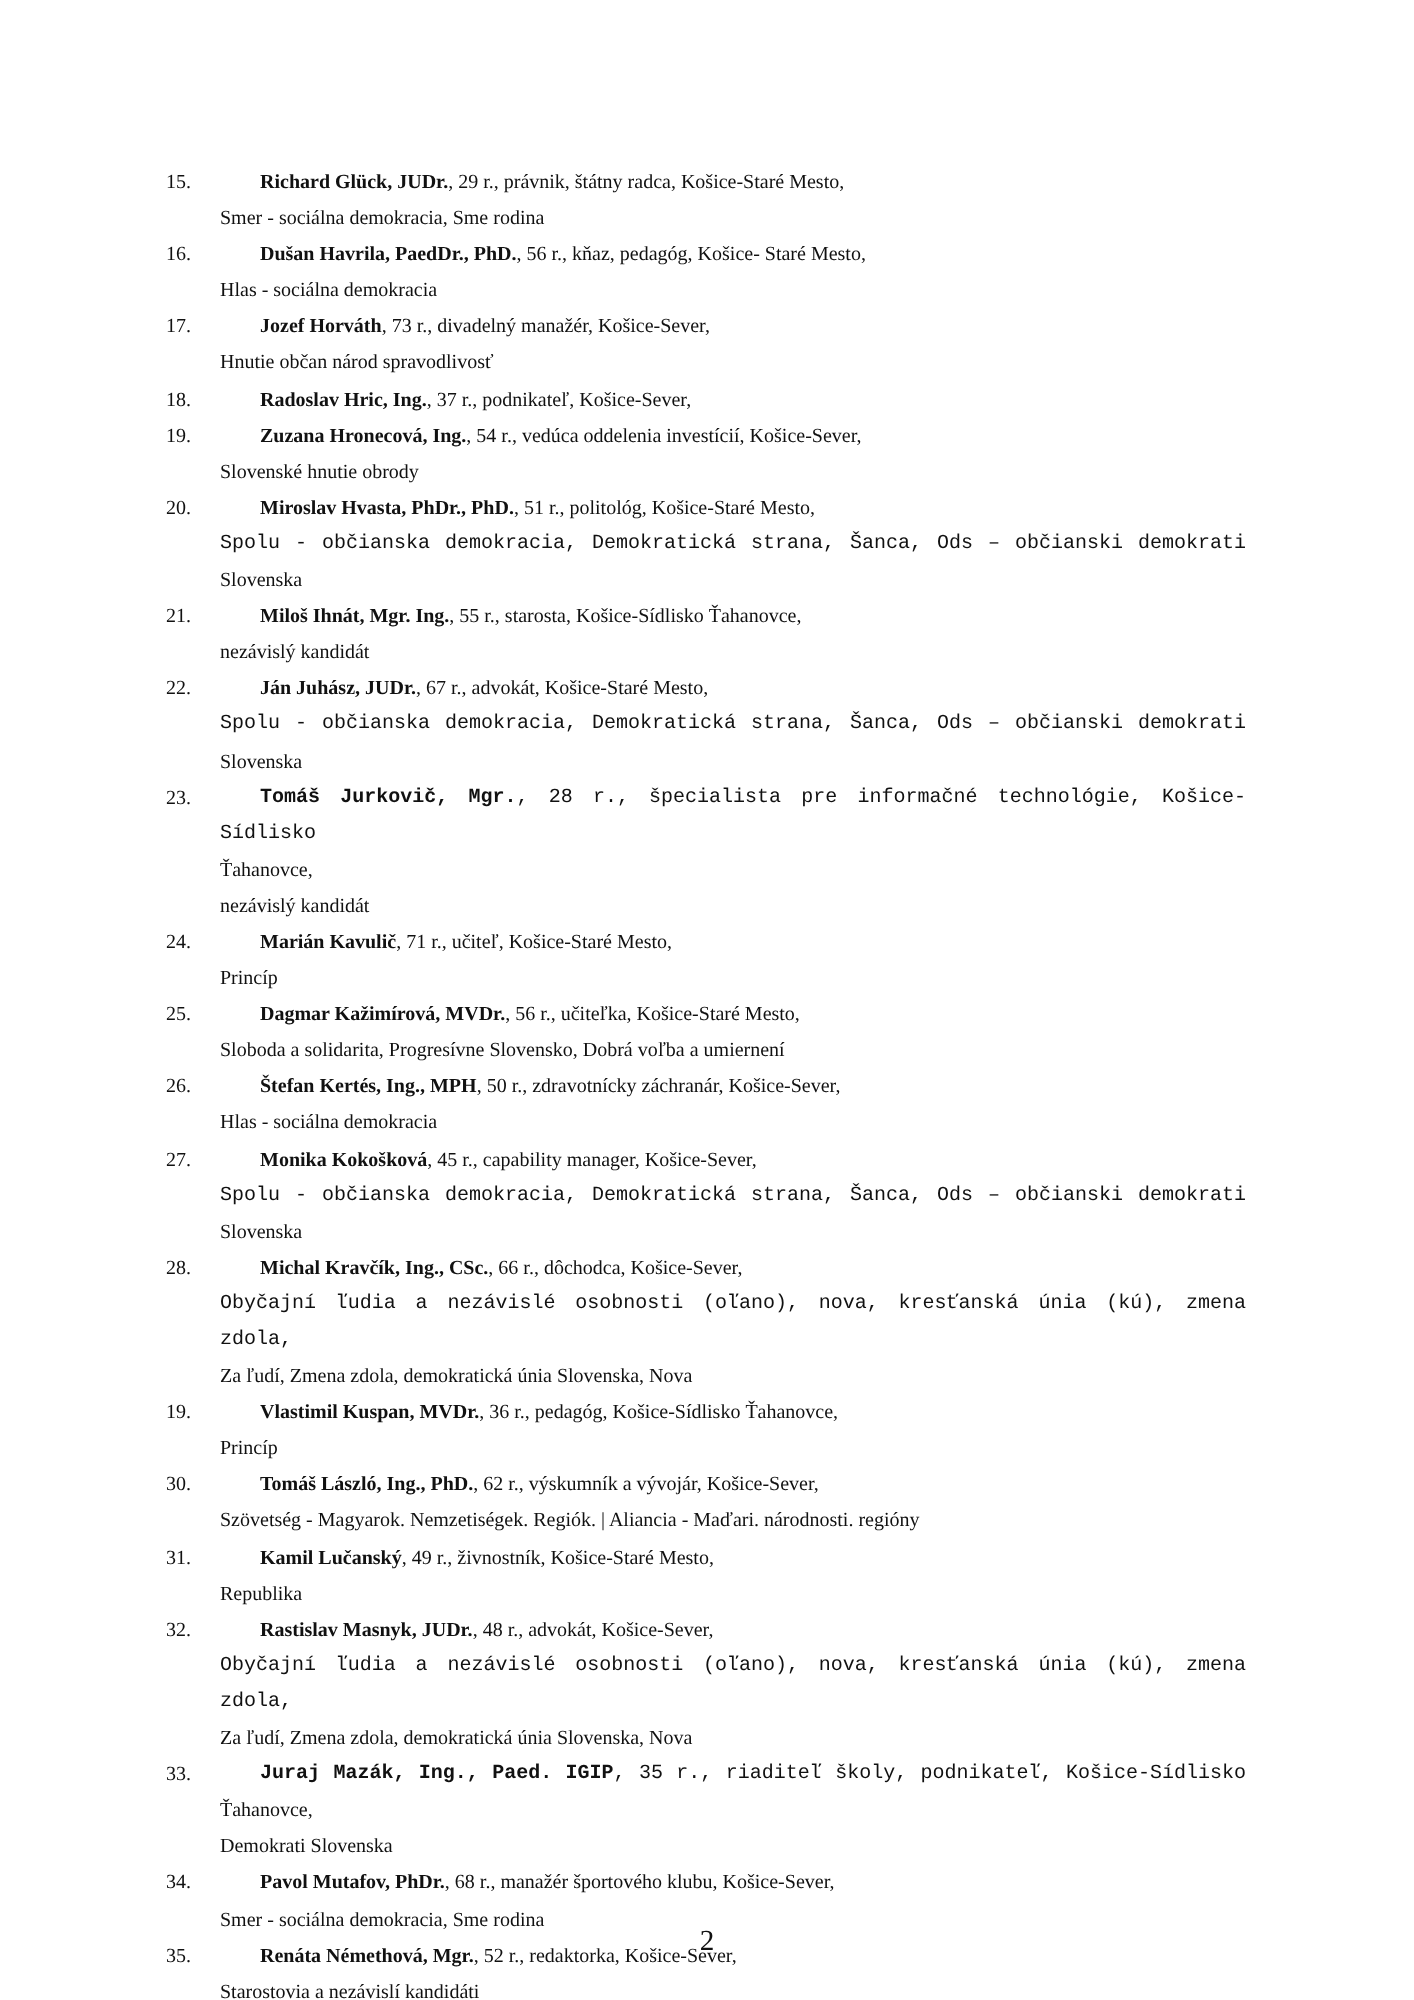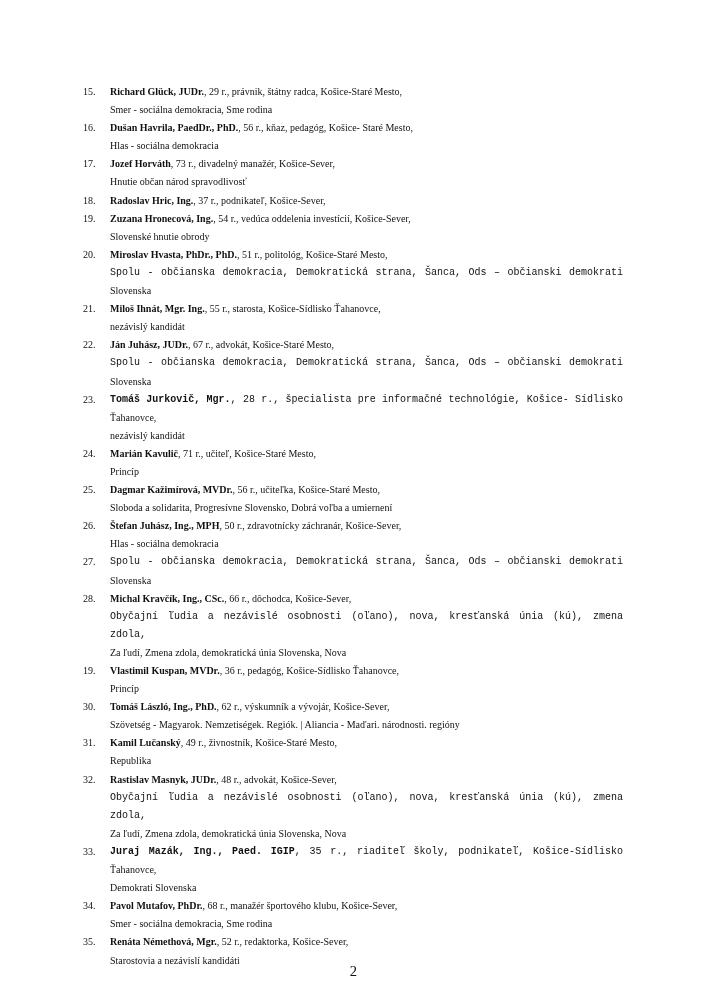--- a/index.html
+++ b/index.html
@@ -5,21 +5,21 @@
   html, body { margin: 0; padding: 0; background: #ffffff; }
   body { width: 707px; height: 1000px; position: relative; overflow: hidden;
          font-family: "Liberation Serif", "DejaVu Serif", serif; color: #111; }
   .page { position: absolute; left: 0; top: 0; width: 707px; height: 1000px; background: #fff; }
   .list { position: absolute; left: 83px; top: 83px; width: 540px; margin: 0; padding: 0; list-style: none; }
   .item { display: flex; font-size: 10px; line-height: 18.1px; }
   .num { width: 27px; flex: 0 0 27px; }
   .body { flex: 1; text-align: justify; }
   .line { display: block; }
   .line.just { text-align: justify; text-align-last: justify; font-family: Liberation Mono, monospace; }
-  .name { font-weight: bold; }
+  .name { font-weight: bold; margin-left: 20px; }
   .page-number { position: absolute; left: 0; width: 707px; top: 963px; text-align: center; font-size: 14.6px; }
 </style>
 </head>
 <body>
 
 <div class="page">
   <ol class="list">
 
     <li class="item">
       <span class="num">15.</span>
@@ -107,28 +107,29 @@
       <span class="num">25.</span>
       <div class="body">
         <span class="line"><span class="name">Dagmar Kažimírová, MVDr.</span><span>, 56 r., učiteľka, Košice-Staré Mesto,</span></span>
         <span class="line">Sloboda a solidarita, Progresívne Slovensko, Dobrá voľba a umiernení</span>
       </div>
     </li>
 
     <li class="item">
       <span class="num">26.</span>
       <div class="body">
-        <span class="line"><span class="name">Štefan Juhász, Ing., MPH</span><span>, 50 r., zdravotnícky záchranár, Košice-Sever,</span></span>
+        <span class="line"><span class="name">Štefan Kertés, Ing., MPH</span><span>, 50 r., zdravotnícky záchranár, Košice-Sever,</span></span>
         <span class="line">Hlas - sociálna demokracia</span>
       </div>
     </li>
 
     <li class="item">
       <span class="num">27.</span>
       <div class="body">
+        <span class="line"><span class="name">Monika Kokošková</span><span>, 45 r., capability manager, Košice-Sever,</span></span>
         <span class="line just">Spolu - občianska demokracia, Demokratická strana, Šanca, Ods – občianski  demokrati</span>
         <span class="line">Slovenska</span>
       </div>
     </li>
 
     <li class="item">
       <span class="num">28.</span>
       <div class="body">
         <span class="line"><span class="name">Michal Kravčík, Ing., CSc.</span><span>, 66 r., dôchodca, Košice-Sever,</span></span>
         <span class="line just">Obyčajní ľudia a nezávislé osobnosti (oľano), nova, kresťanská únia (kú), zmena zdola,</span>

